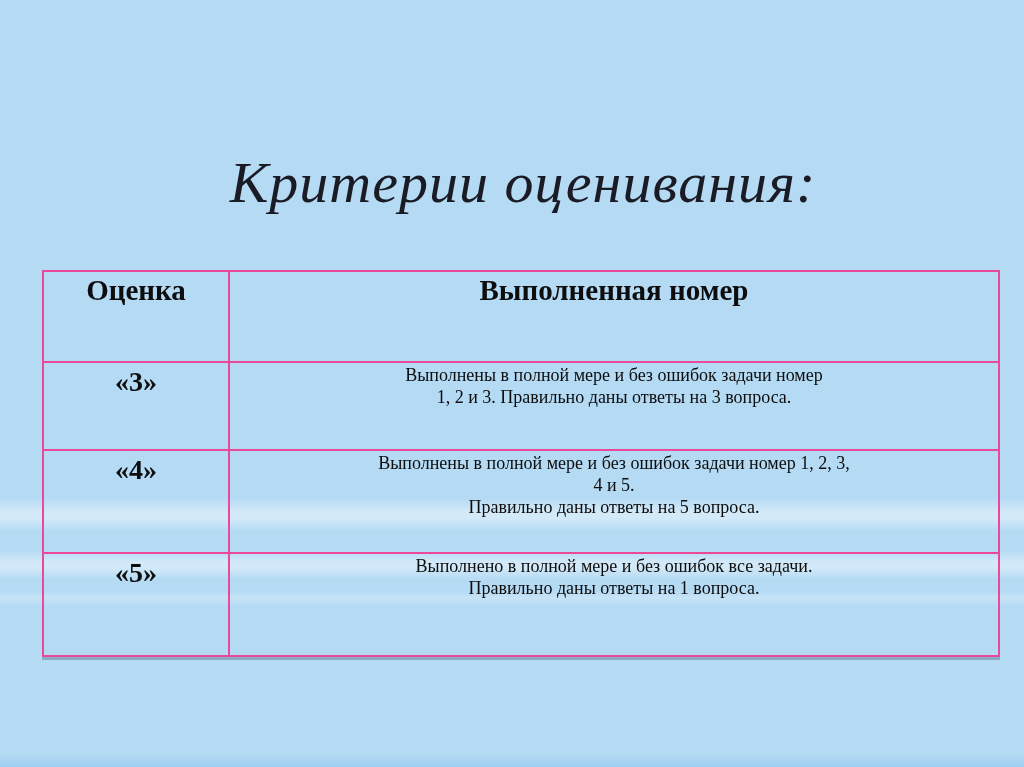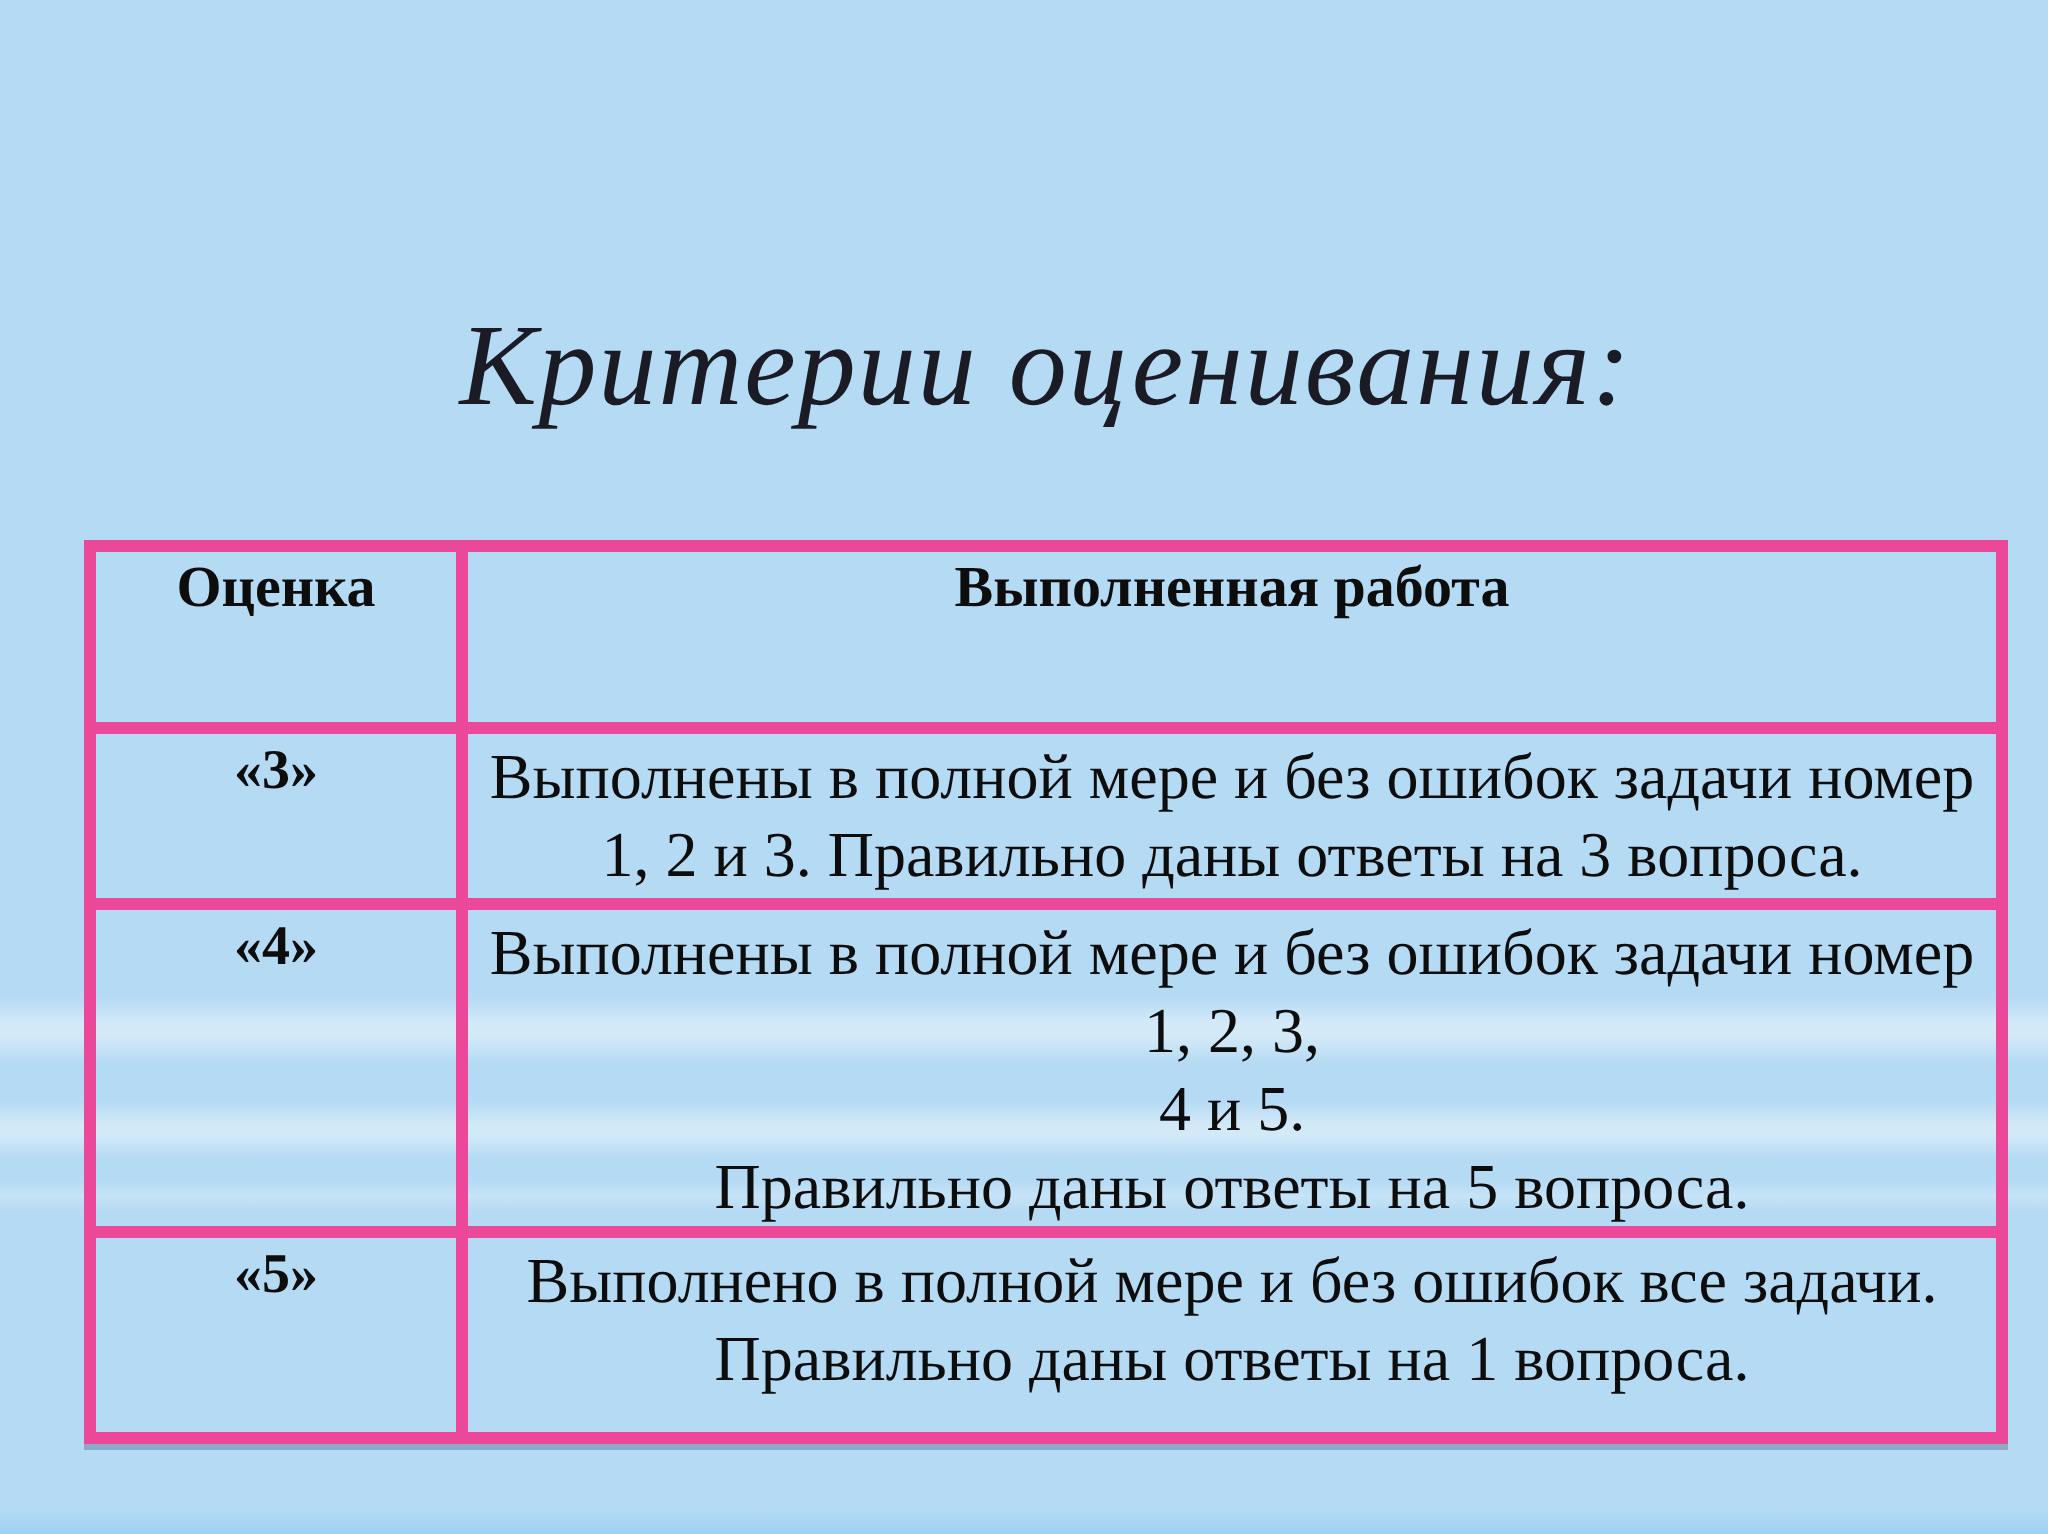--- a/index.html
+++ b/index.html
@@ -53,21 +53,21 @@
     left: 42px;
     top: 270px;
     width: 956px;
     border-collapse: collapse;
     table-layout: fixed;
     box-shadow: 0 3px 0 rgba(30, 45, 75, 0.28);
   }
   table.criteria col.c-grade { width: 186px; }
   table.criteria col.c-work  { width: 770px; }
   table.criteria td, table.criteria th {
-    border: 6px solid #ec4899;
+    border: 2px solid #ec4899;
     vertical-align: top;
     text-align: center;
     padding: 2px 8px 0 8px;
     color: #0d0d0d;
     background: transparent;
   }
   table.criteria th {
     font-size: 29px;
     font-weight: bold;
     line-height: 1.15;
@@ -75,21 +75,21 @@
   tr.row-header { height: 91px; }
   tr.row-3 { height: 88px; }
   tr.row-4 { height: 103px; }
   tr.row-5 { height: 103px; }
   td.grade-cell {
     font-size: 28px;
     font-weight: bold;
     line-height: 1.2;
   }
   td.description-cell {
-    font-size: 32px;
+    font-size: 18px;
     line-height: 1.22;
     white-space: pre-line;
   }
 </style>
 </head>
 <body>
 
 <div class="slide">
   <div class="band band-1"></div>
   <div class="band band-2"></div>
@@ -99,21 +99,21 @@
   <h1 class="slide-title">Критерии оценивания:</h1>
 
   <table class="criteria">
     <colgroup>
       <col class="c-grade">
       <col class="c-work">
     </colgroup>
     <tbody>
       <tr class="row-header">
         <th>Оценка</th>
-        <th>Выполненная работа</th>
+        <th>Выполненная номер</th>
       </tr>
       <tr class="row-3">
         <td class="grade-cell">«3»</td>
         <td class="description-cell">Выполнены в полной мере и без ошибок задачи номер
 1, 2 и 3. Правильно даны ответы на 3 вопроса.</td>
       </tr>
       <tr class="row-4">
         <td class="grade-cell">«4»</td>
         <td class="description-cell">Выполнены в полной мере и без ошибок задачи номер 1, 2, 3,
 4 и 5.

